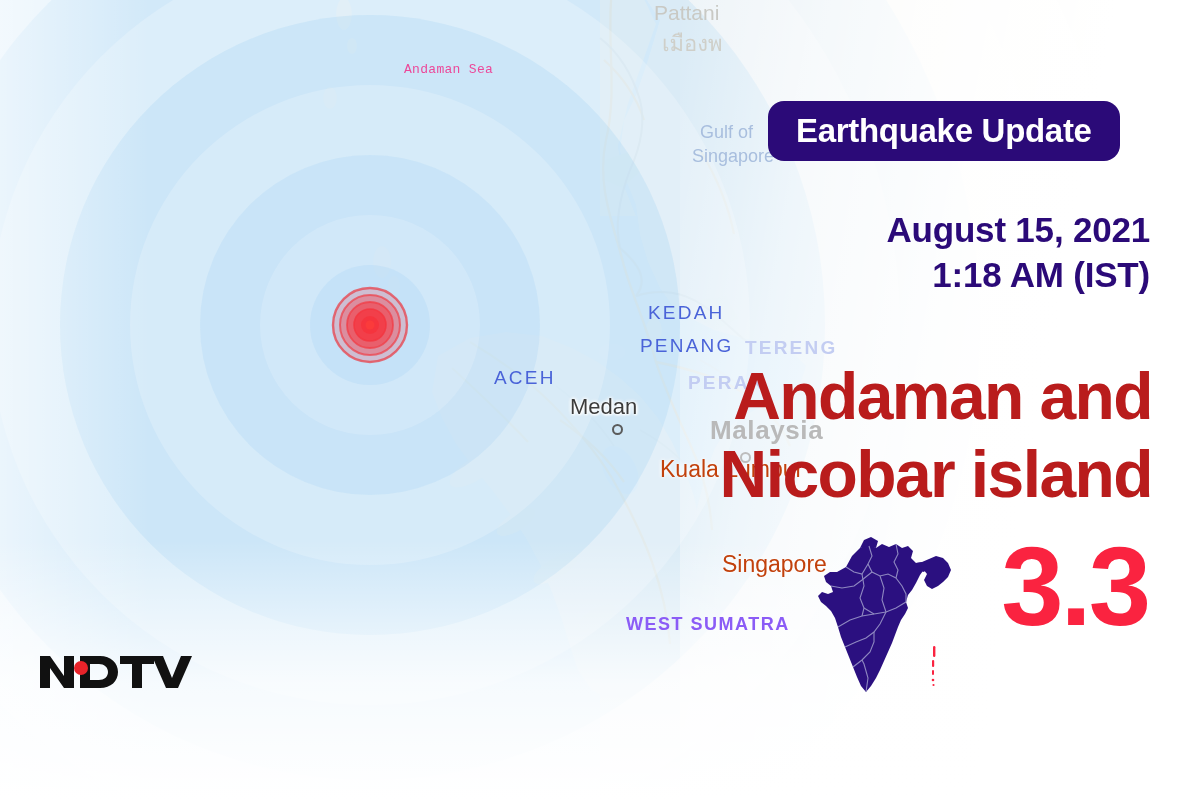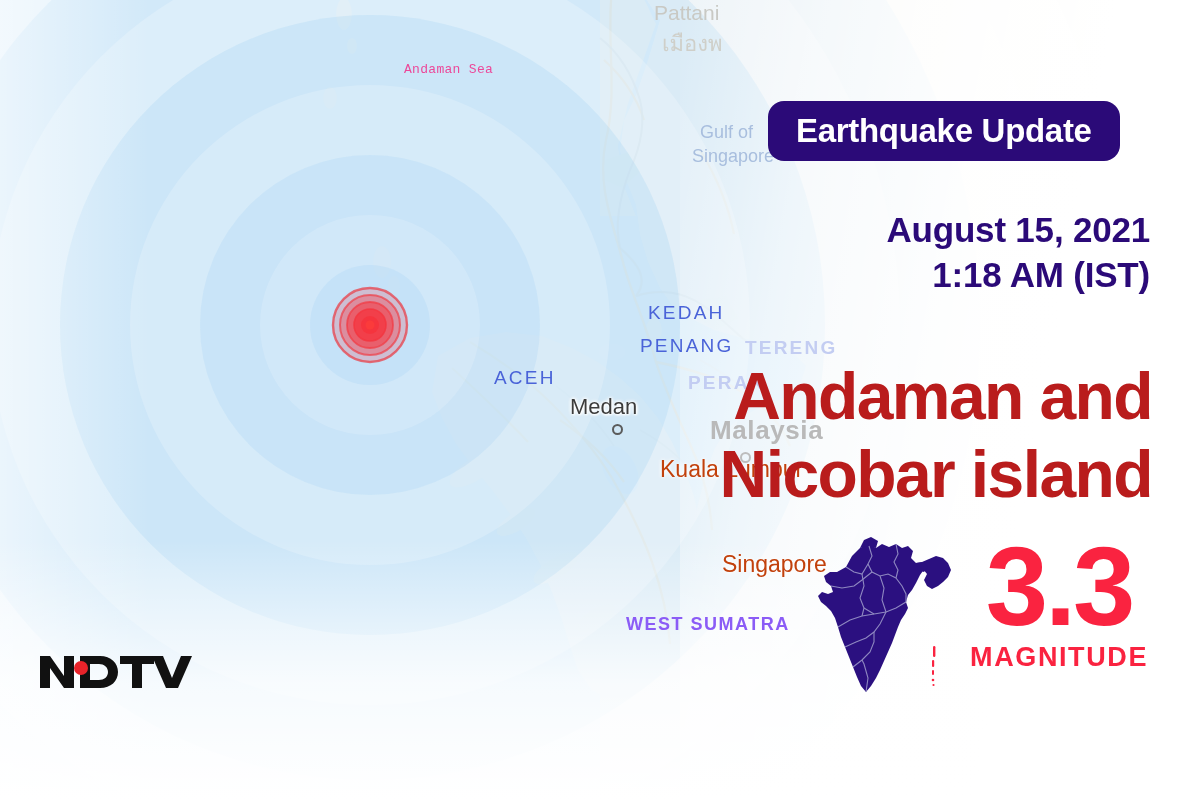--- a/index.html
+++ b/index.html
@@ -286,21 +286,20 @@
         <rect x="120" y="126" width="2.2" height="7" rx="1.1"></rect>
         <rect x="120" y="136" width="2" height="5" rx="1"></rect>
         <circle cx="121" cy="146" r="1.3"></circle>
         <circle cx="121.5" cy="151" r="1.1"></circle>
       </g>
     </svg>
   </div>
 
   <div class="mag-wrap">
     <div class="mag-value">3.3</div>
-    <div class="mag-label">MAGNITUDE</div>
   </div>
 
   <div class="ndtv">
     <svg width="160" height="40" viewBox="0 0 160 40">
       <g fill="#111111">
 
         <path d="M2,4 L12,4 L26,24 L26,4 L36,4 L36,36 L26,36 L12,16 L12,36 L2,36 Z"></path>
 
         <path d="M42,4 L62,4 C73,4 80,11 80,20 C80,29 73,36 62,36 L42,36 Z
                  M52,12 L52,28 L61,28 C66,28 70,25 70,20 C70,15 66,12 61,12 Z"></path>

